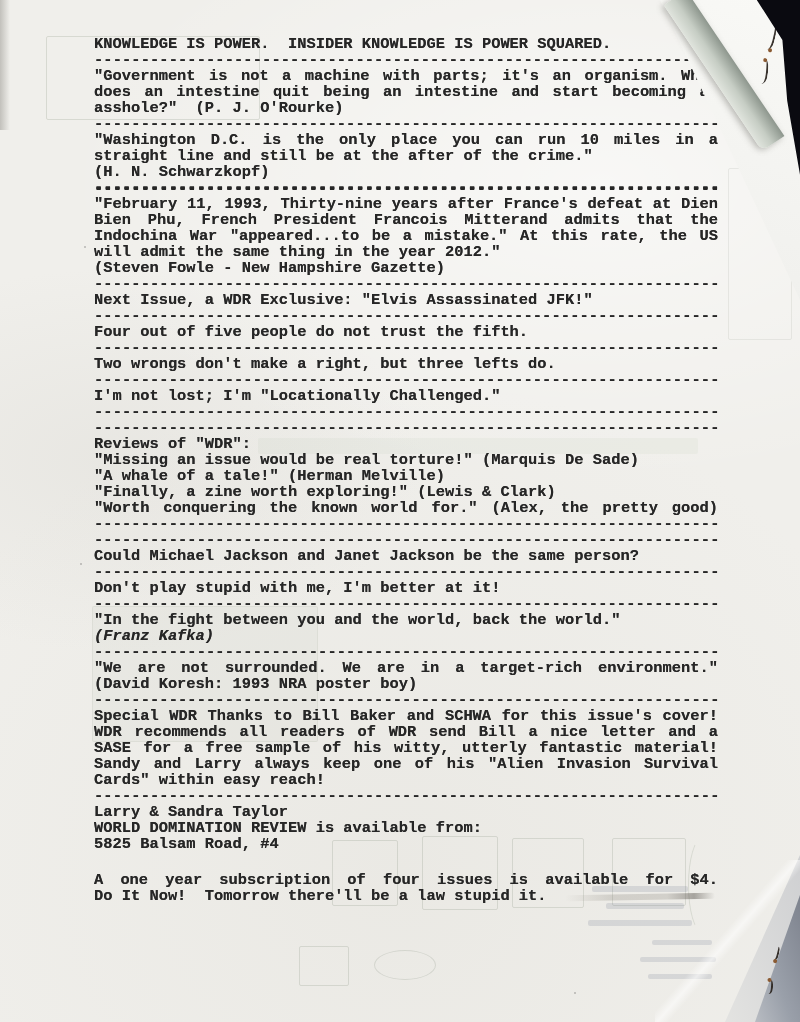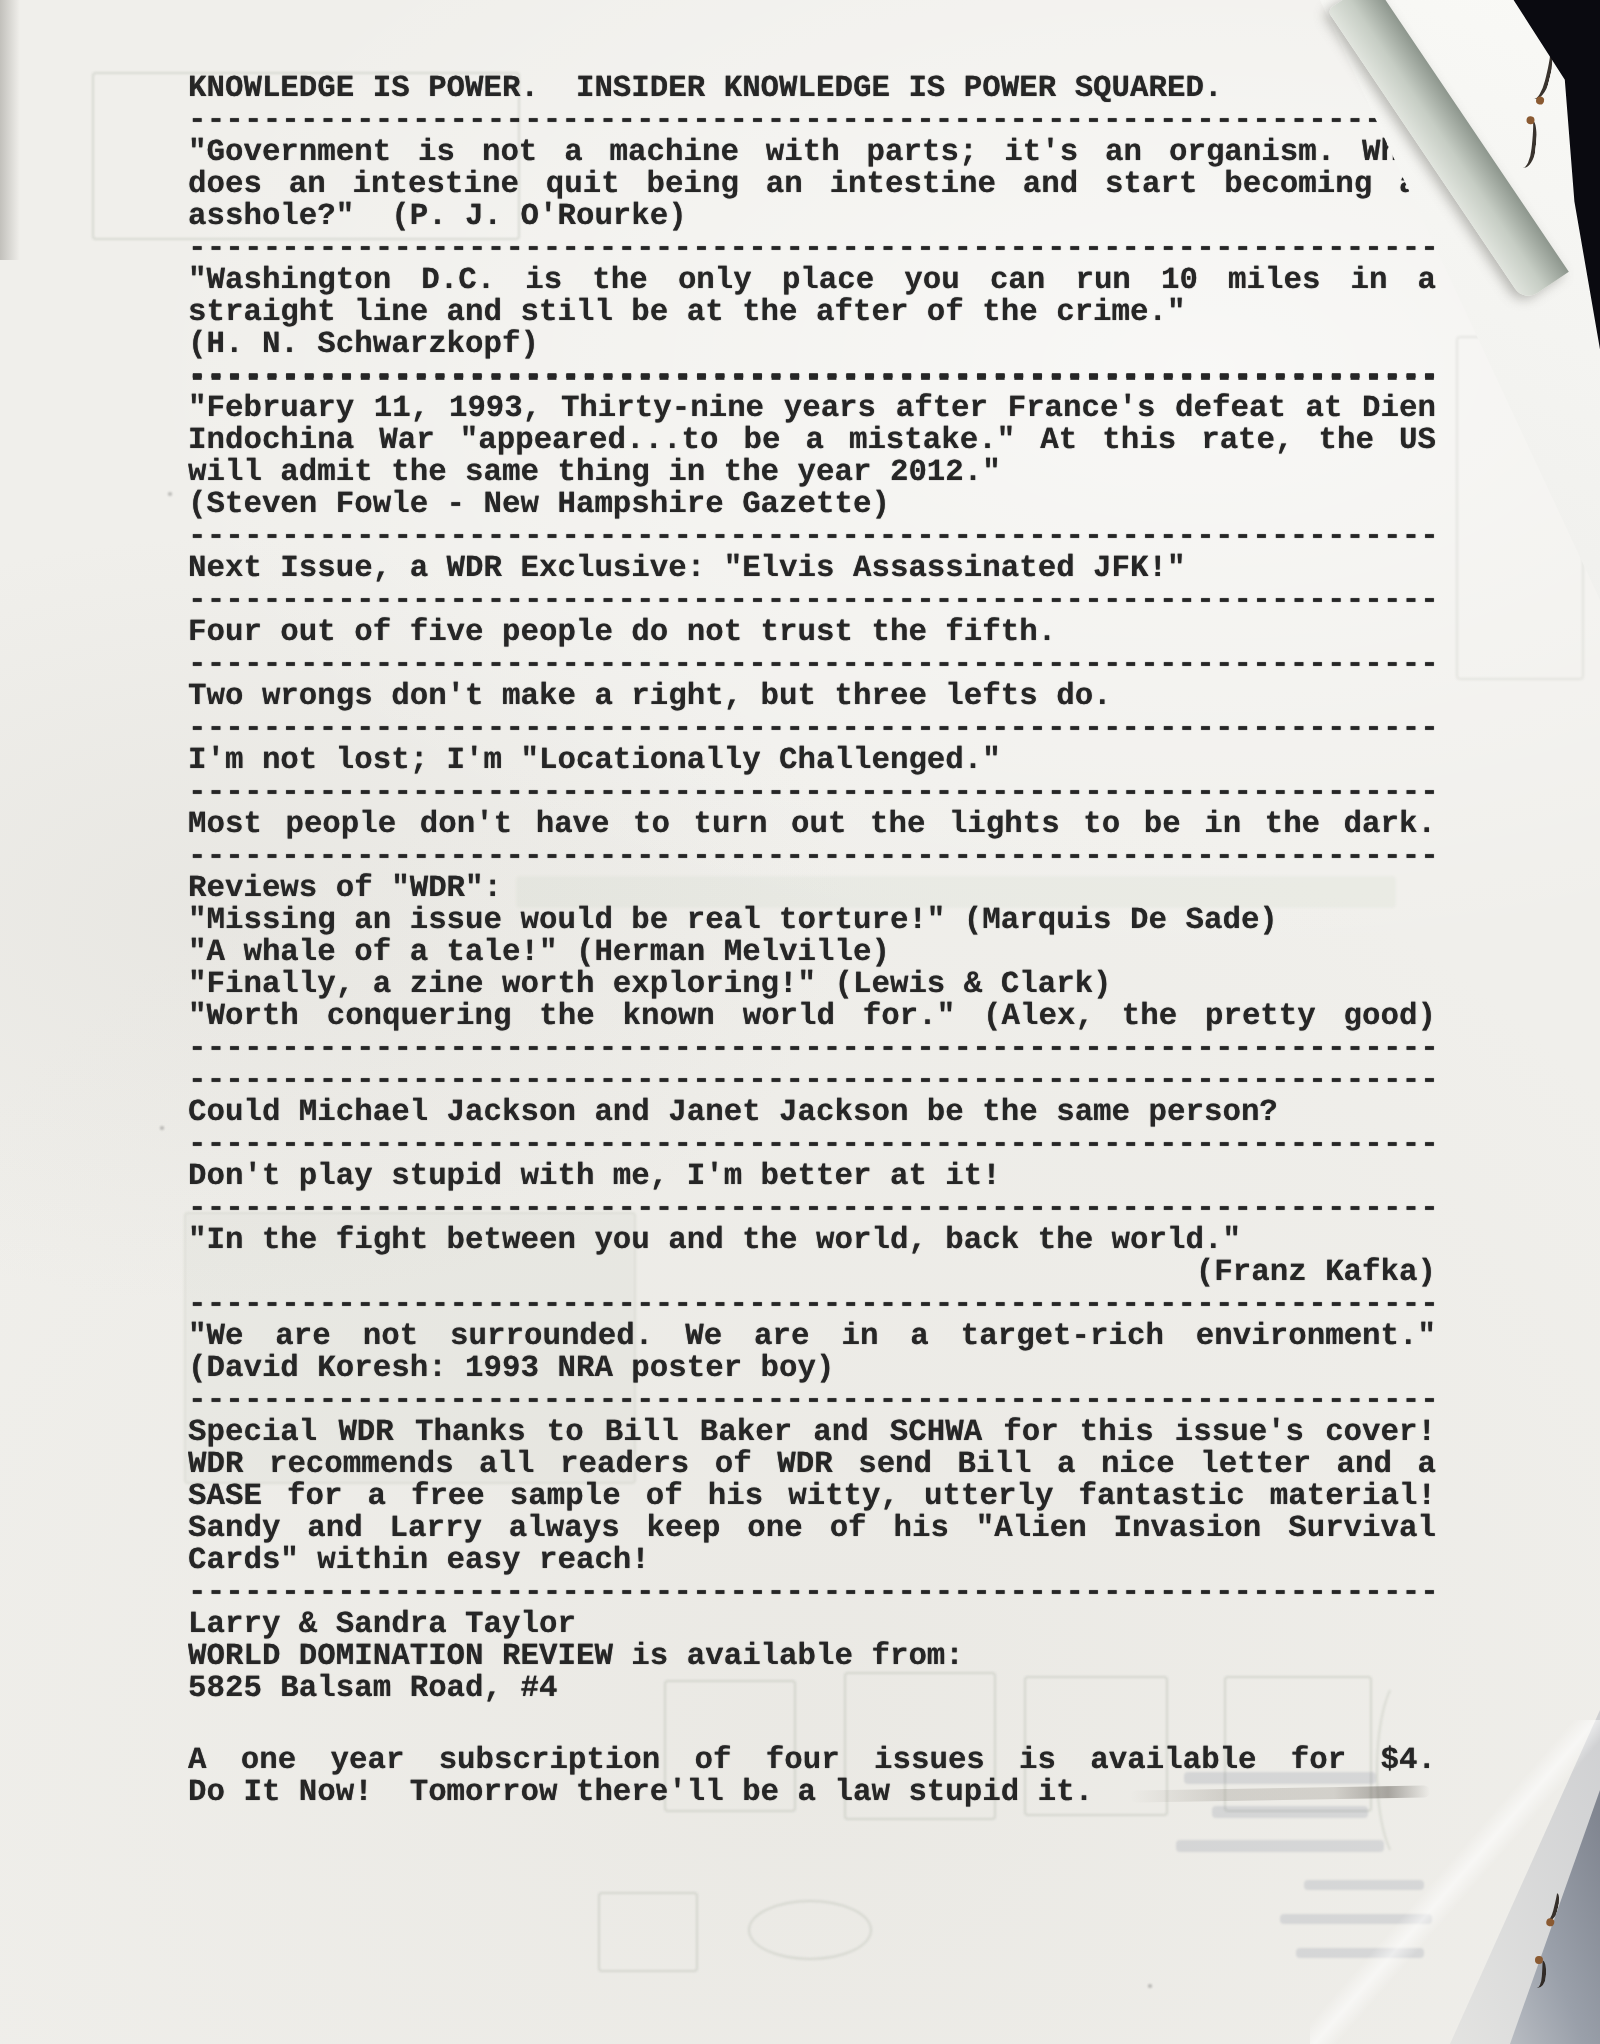--- a/index.html
+++ b/index.html
@@ -13,21 +13,21 @@
       radial-gradient(760px 700px at 50% 85%, rgba(221,219,212,.30), rgba(0,0,0,0) 70%),
       #f0efeb;
   }
 
   
   .content{position:absolute;left:94px;top:36px;width:624px;
     font-size:15.4px;font-weight:700;color:#262626;
     text-shadow:0 0 .5px rgba(38,38,38,.75);}
   .line{height:16px;line-height:16px;white-space:pre;overflow:hidden;}
   .line.j{white-space:normal;text-align:justify;text-align-last:justify;}
-  .line.r{text-align:right;}
+  .line.r{text-align:left;font-style:italic;}
   .line.sep{letter-spacing:.1px;}
   .line.sep.bold{text-shadow:0 1.1px 0 currentColor,0 -0.6px 0 currentColor,0 0 .5px rgba(38,38,38,.75);}
   .gap{height:20px;}
 
   
   .showthrough{position:absolute;inset:0;filter:blur(.6px);opacity:.85;}
   .st{position:absolute;border:1px solid rgba(150,158,142,.32);border-radius:2px;}
   .st.fill{border-color:rgba(150,160,145,.16);background:rgba(175,185,170,.10);}
   .st.bar{border:none;background:rgba(175,190,172,.13);}
   .st.ellipse{border-radius:50%;}
@@ -110,33 +110,33 @@
       <div class="line sep">-------------------------------------------------------------------</div>
       <div class="line j">"Government is not a machine with parts; it's an organism.  When</div>
       <div class="line j">does an intestine quit being an intestine and start becoming an</div>
       <div class="line l">asshole?"  (P. J. O'Rourke)</div>
       <div class="line sep">-------------------------------------------------------------------</div>
       <div class="line j">"Washington D.C. is the only place you can run 10 miles in a</div>
       <div class="line l">straight line and still be at the after of the crime."</div>
       <div class="line l">(H. N. Schwarzkopf)</div>
       <div class="line sep bold">-------------------------------------------------------------------</div>
       <div class="line j">"February 11, 1993, Thirty-nine years after France's defeat at Dien</div>
+      <div class="line j">Bien Phu, French President Francois Mitterand admits that the</div>
       <div class="line j">Indochina War "appeared...to be a mistake."  At this rate, the US</div>
       <div class="line l">will admit the same thing in the year 2012."</div>
       <div class="line l">(Steven Fowle - New Hampshire Gazette)</div>
       <div class="line sep">-------------------------------------------------------------------</div>
       <div class="line l">Next Issue, a WDR Exclusive: "Elvis Assassinated JFK!"</div>
       <div class="line sep">-------------------------------------------------------------------</div>
       <div class="line l">Four out of five people do not trust the fifth.</div>
       <div class="line sep">-------------------------------------------------------------------</div>
       <div class="line l">Two wrongs don't make a right, but three lefts do.</div>
       <div class="line sep">-------------------------------------------------------------------</div>
       <div class="line l">I'm not lost; I'm "Locationally Challenged."</div>
       <div class="line sep">-------------------------------------------------------------------</div>
-      <div class="line j">Most people don't have to turn out the lights to be in the dark.</div>
       <div class="line sep">-------------------------------------------------------------------</div>
       <div class="line l">Reviews of "WDR":</div>
       <div class="line l">"Missing an issue would be real torture!" (Marquis De Sade)</div>
       <div class="line l">"A whale of a tale!" (Herman Melville)</div>
       <div class="line l">"Finally, a zine worth exploring!" (Lewis &amp; Clark)</div>
       <div class="line j">"Worth conquering the known world for."  (Alex, the pretty good)</div>
       <div class="line sep">-------------------------------------------------------------------</div>
       <div class="line sep">-------------------------------------------------------------------</div>
       <div class="line l">Could Michael Jackson and Janet Jackson be the same person?</div>
       <div class="line sep">-------------------------------------------------------------------</div>

